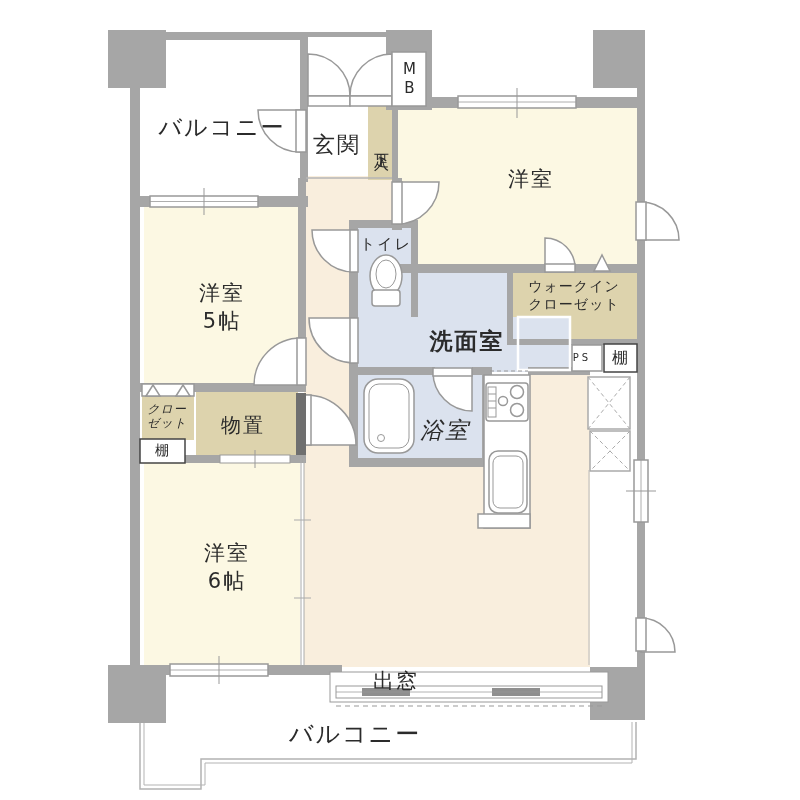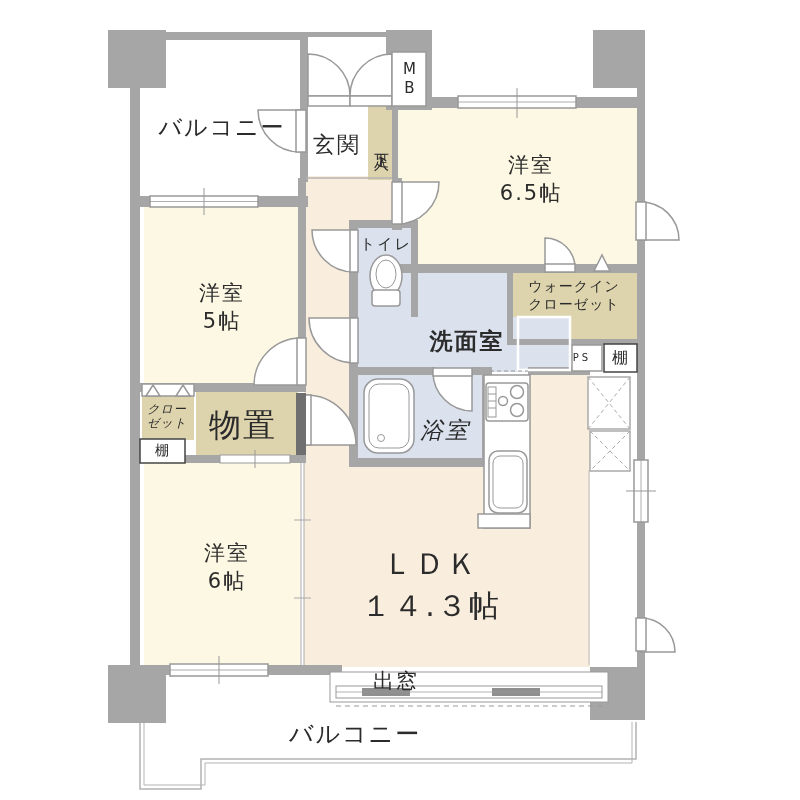--- a/index.html
+++ b/index.html
@@ -202,45 +202,40 @@
     </g>
   </g>
 </svg>
 
 <div class="lbl" style="left:222px;top:127px;font-size:23px;">バルコニー</div>
 <div class="lbl vert" style="left:409px;top:79px;font-size:15px;">MB</div>
 <div class="lbl" style="left:337px;top:145px;font-size:22px;">玄関</div>
 <div class="lbl vert" style="left:381px;top:143px;font-size:15px;">下足入</div>
 <div class="lbl room-big" style="left:531px;top:179px;">
   <span>洋室</span><br>
-  <span>6.5帖</span>
 </div>
 <div class="lbl" style="left:386px;top:244px;font-size:15px;">トイレ</div>
 <div class="lbl room-big" style="left:222px;top:307px;">
   <span>洋室</span><br>
   <span>5帖</span>
 </div>
 <div class="lbl" style="left:574px;top:296px;font-size:14px;line-height:1.3;letter-spacing:1px;font-family:Liberation Mono, monospace;">
   <span>ウォークイン</span><br>
   <span>クローゼット</span>
 </div>
 <div class="lbl" style="left:467px;top:341px;font-size:23px;font-weight:bold;">洗面室</div>
 <div class="lbl" style="left:582px;top:358px;font-size:10px;letter-spacing:3px;">PS</div>
 <div class="lbl" style="left:620px;top:358px;font-size:16px;letter-spacing:0;">棚</div>
 <div class="lbl" style="left:167px;top:416px;font-size:12px;line-height:1.2;letter-spacing:1px;font-style:italic;">
   <span>クロー</span><br>
   <span>ゼット</span>
 </div>
 <div class="lbl" style="left:162px;top:451px;font-size:14px;letter-spacing:0;">棚</div>
-<div class="lbl" style="left:243px;top:425px;font-size:32px;">物置</div>
+<div class="lbl" style="left:243px;top:425px;font-size:20px;">物置</div>
 <div class="lbl" style="left:445px;top:430px;font-size:23px;font-style:italic;">浴室</div>
 <div class="lbl room-big" style="left:227px;top:567px;">
   <span>洋室</span><br>
   <span>6帖</span>
 </div>
-<div class="lbl" style="left:431px;top:585px;font-size:30px;line-height:1.4;">
-  <span>ＬＤＫ</span><br>
-  <span>１４.３帖</span>
-</div>
 <div class="lbl" style="left:396px;top:681px;font-size:21px;">出窓</div>
 <div class="lbl" style="left:355px;top:734px;font-size:24px;">バルコニー</div>
 
 </div>
 
 </body></html>

